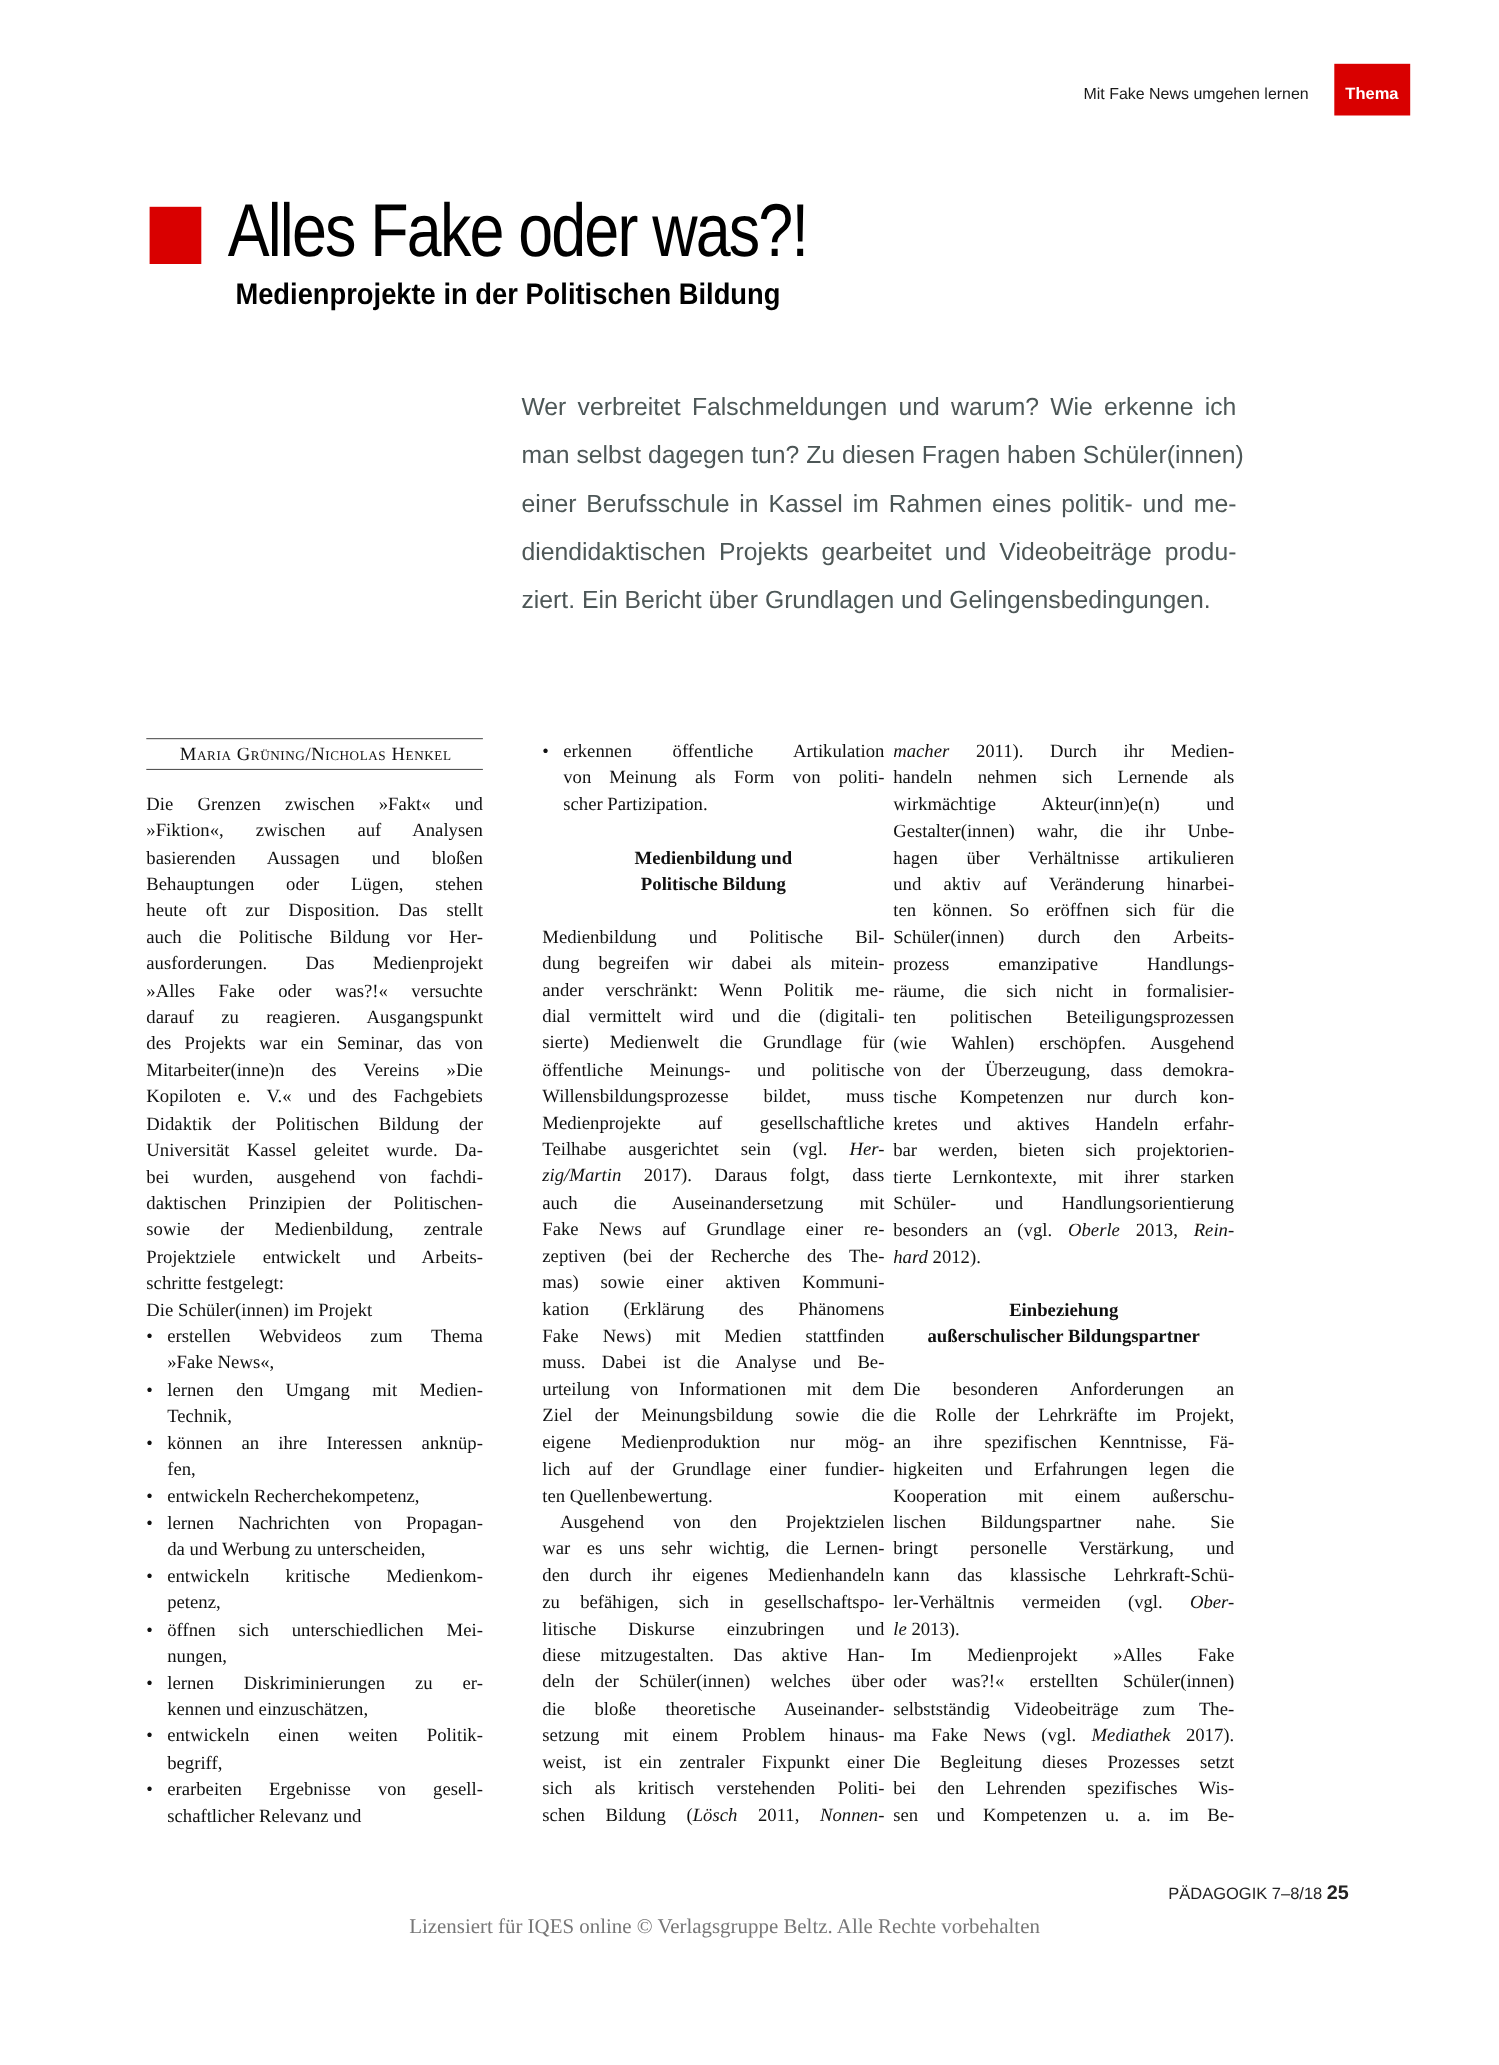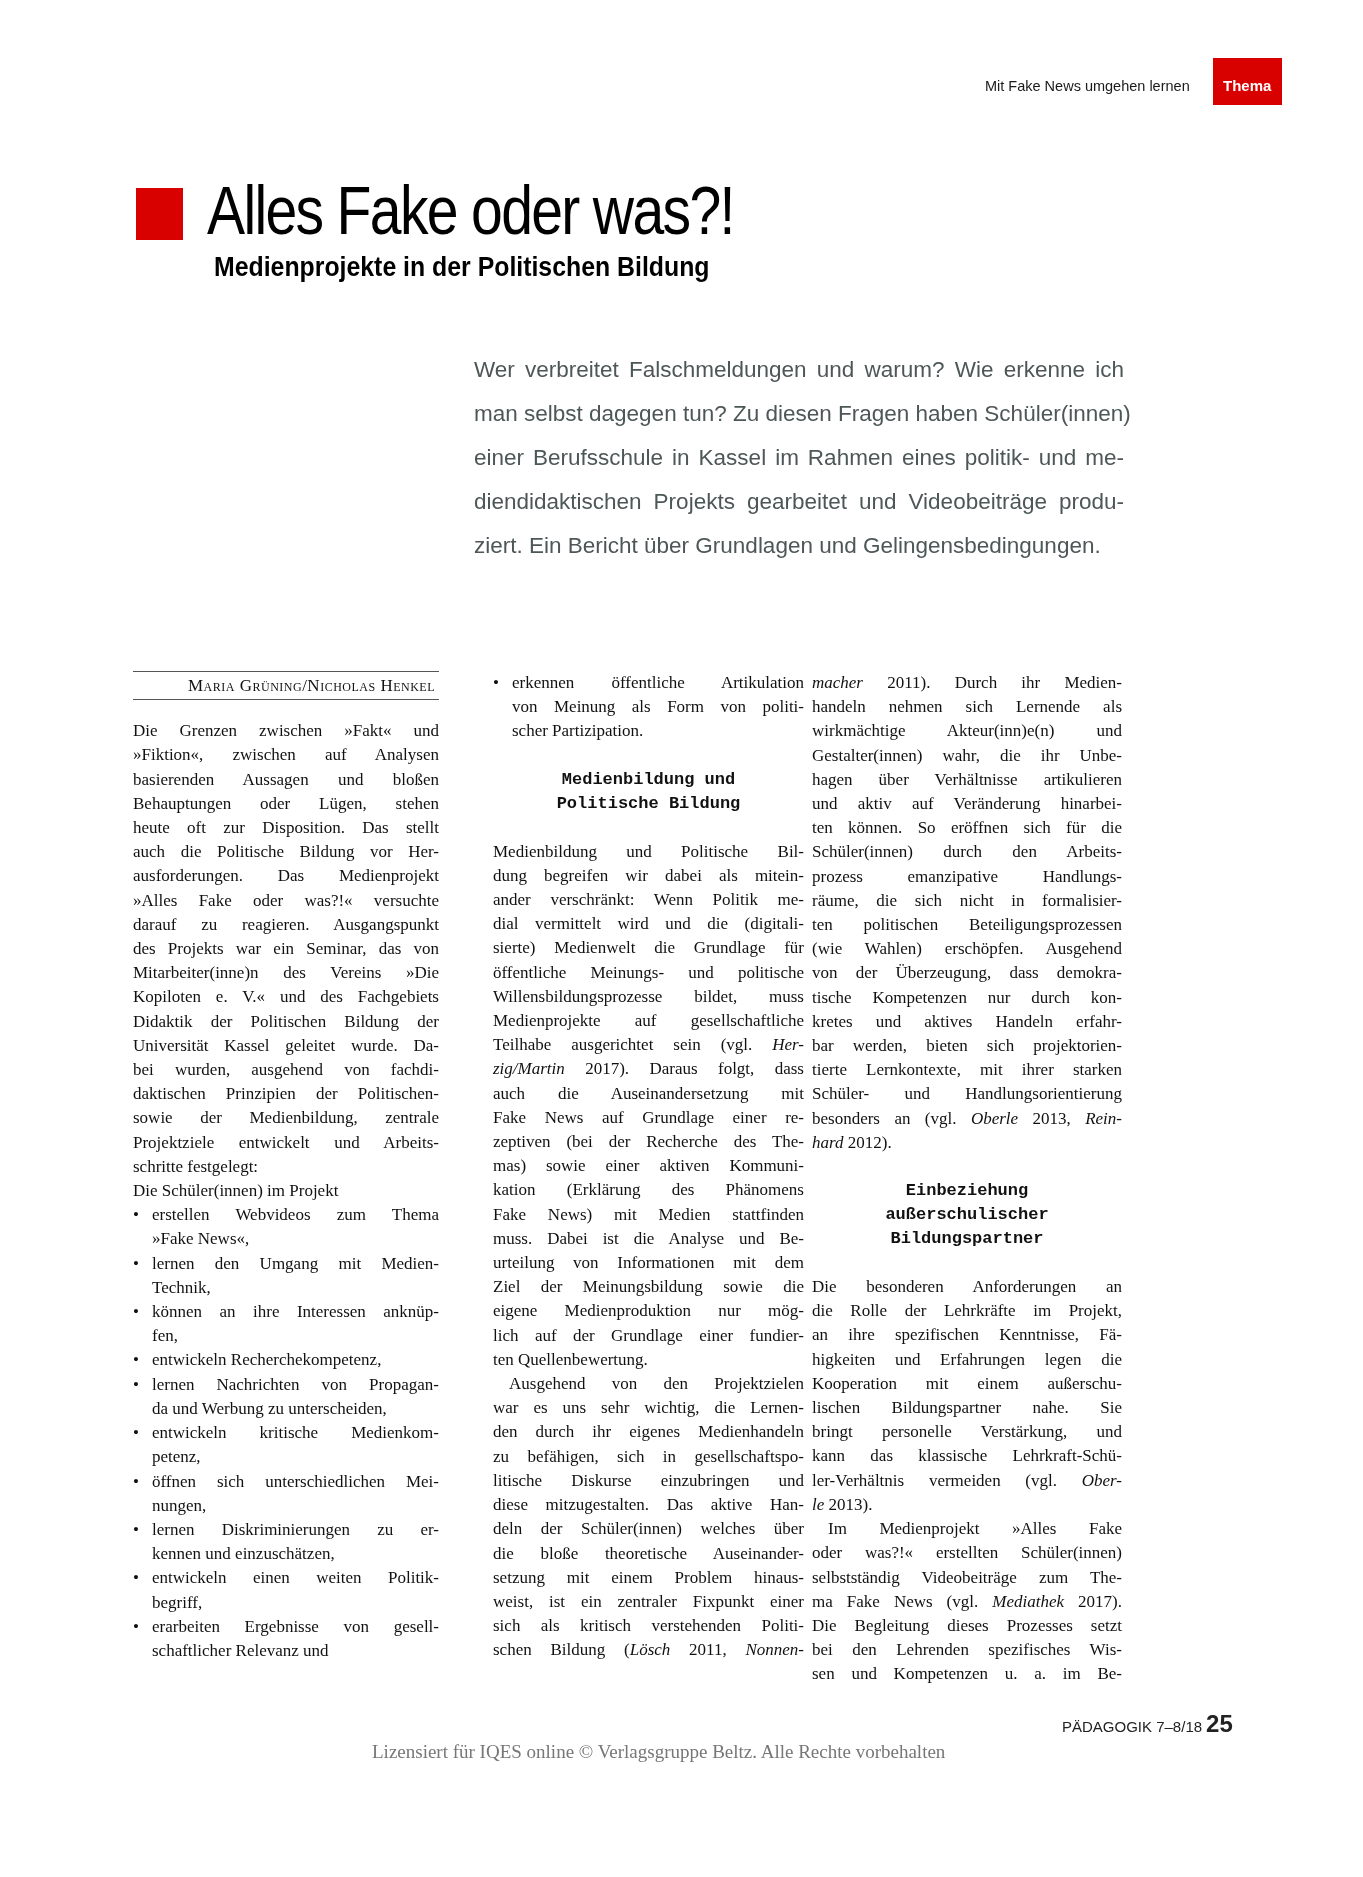--- a/index.html
+++ b/index.html
@@ -22,30 +22,30 @@
   .lead span.last { text-align-last: left; }
 
   
   .col { position: absolute; top: 671px; font-size: 17px; line-height: 24.2px; color: #111; }
   .col1 { left: 133px; width: 306px; }
   .col2 { left: 493px; width: 311px; }
   .col3 { left: 812px; width: 310px; }
   .ln { display: block; white-space: nowrap; text-align: justify; text-align-last: justify; }
   .ln.end { text-align-last: left; }
   .ln.indent { padding-left: 16px; }
-  .author { border-top: 1.5px solid #555; border-bottom: 1.5px solid #555; font-variant: small-caps; font-size: 17px; letter-spacing: 0.5px; padding: 2px 4px 1px 6px; margin-bottom: 19px; text-align: right; }
+  .author { border-top: 1.5px solid #555; border-bottom: 1.5px solid #555; font-variant: small-caps; font-size: 17px; letter-spacing: 0.5px; padding: 2px 4px 1px 6px; margin-bottom: 19px; text-align: center; }
   .bullet-item { position: relative; padding-left: 19px; }
   .bullet-item::before { content: "•"; position: absolute; left: 0; top: 0; }
-  .h2 { font-family: Liberation Mono, monospace; font-weight: bold; font-size: 17px; line-height: 24px; text-align: center; margin: 24px 0 24px 0; }
+  .h2 { font-family: Liberation Serif, serif; font-weight: bold; font-size: 17px; line-height: 24px; text-align: center; margin: 24px 0 24px 0; }
   .h2 span { display: block; }
   em { font-style: italic; }
 
   
   .footer-mag { position: absolute; top: 1710px; left: 1062px; font-size: 15px; color: #222; }
-  .footer-mag .pg { font-weight: bold; font-size: 24px; margin-left: 4px; margin-top: 44px; }
+  .footer-mag .pg { font-weight: bold; font-size: 18px; margin-left: 4px; margin-top: 44px; }
   .license { position: absolute; top: 1741px; left: 372px; font-size: 19px; color: #777; }
 </style>
 </head>
 <body>
 
 <div class="running-head sans">Mit Fake News umgehen lernen</div>
 <div class="thema-tab sans">Thema</div>
 
 <div class="title-square"></div>
 <h1 class="title sans">Alles Fake oder was?!</h1>

